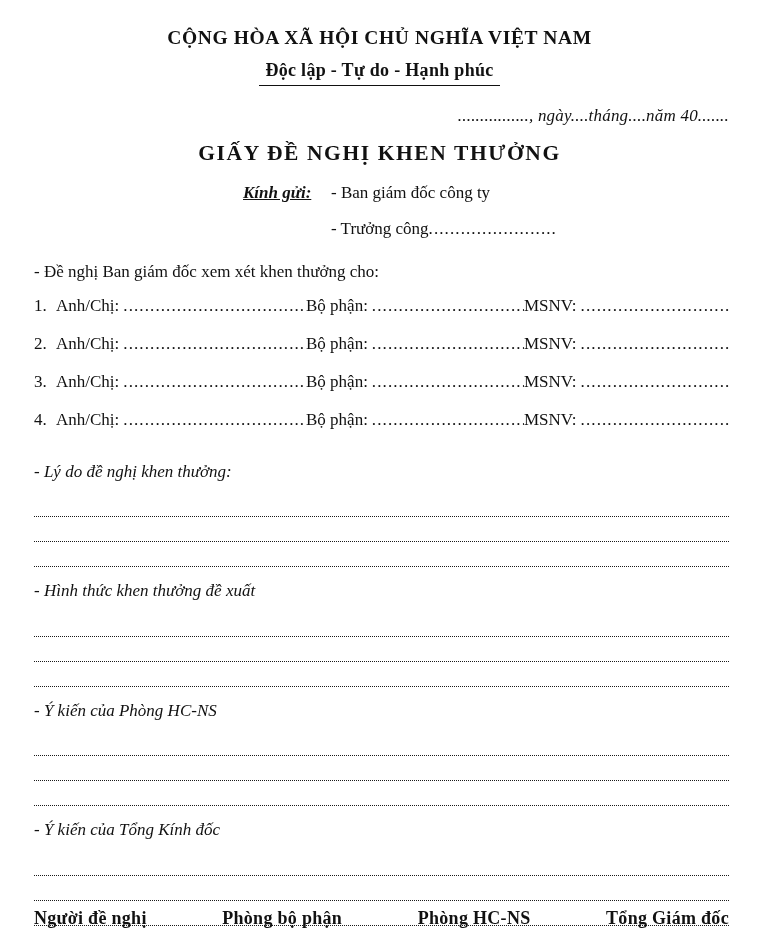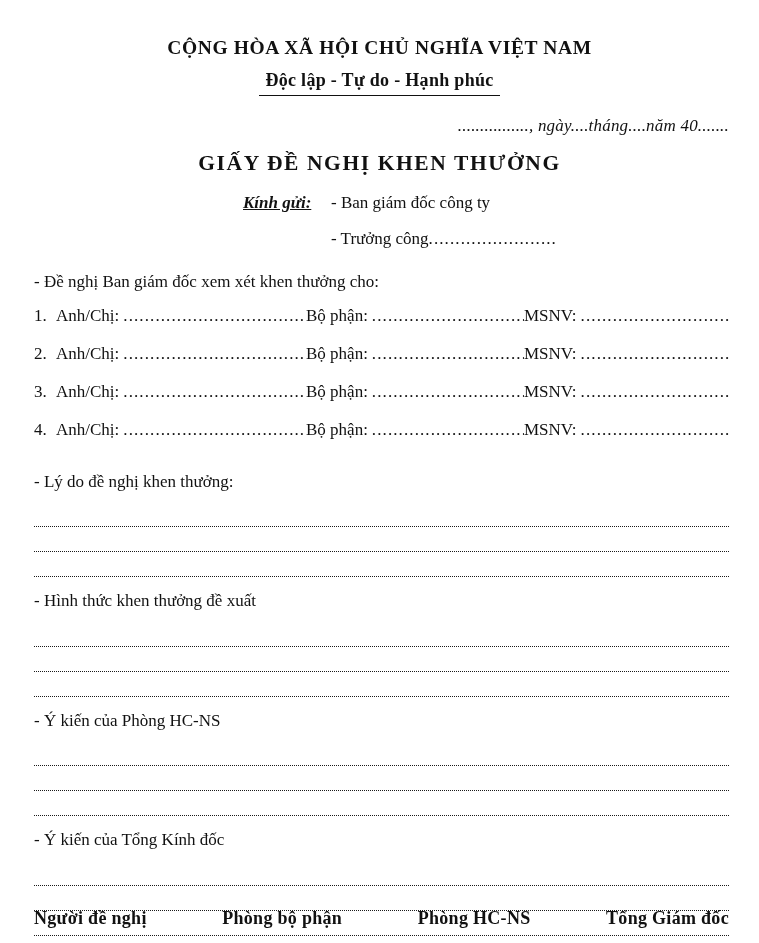--- a/index.html
+++ b/index.html
@@ -17,21 +17,21 @@
     width: 759px;
     height: 943px;
     margin: 0 auto;
     background: #ffffff;
     overflow: hidden;
     box-sizing: border-box;
   }
 
   
   .header {
-    padding-top: 36px;
+    padding-top: 26px;
     text-align: center;
   }
   .national-title {
     font-size: 19.5px;
     font-weight: bold;
     letter-spacing: 0.6px;
     line-height: 1.25;
   }
   .national-subtitle-wrap {
     margin-top: 9px;
@@ -148,20 +148,21 @@
     overflow: hidden;
   }
 
   
   .section {
     margin-top: 14px;
   }
   .section-title {
     line-height: 1.2;
     white-space: nowrap;
+    font-style: italic;
   }
   .dotted-lines {
     margin-top: 10px;
   }
   .dotted-line {
     height: 24px;
     border-bottom: 1.5px dotted #1a1a1a;
   }
 
   

